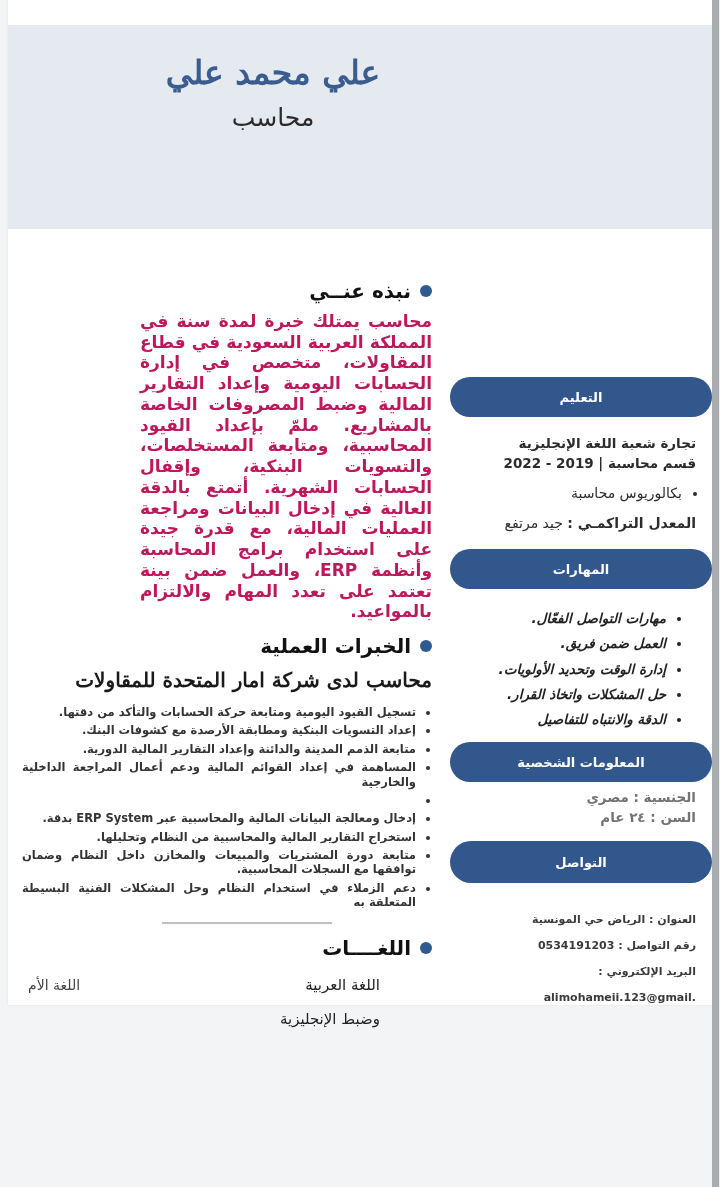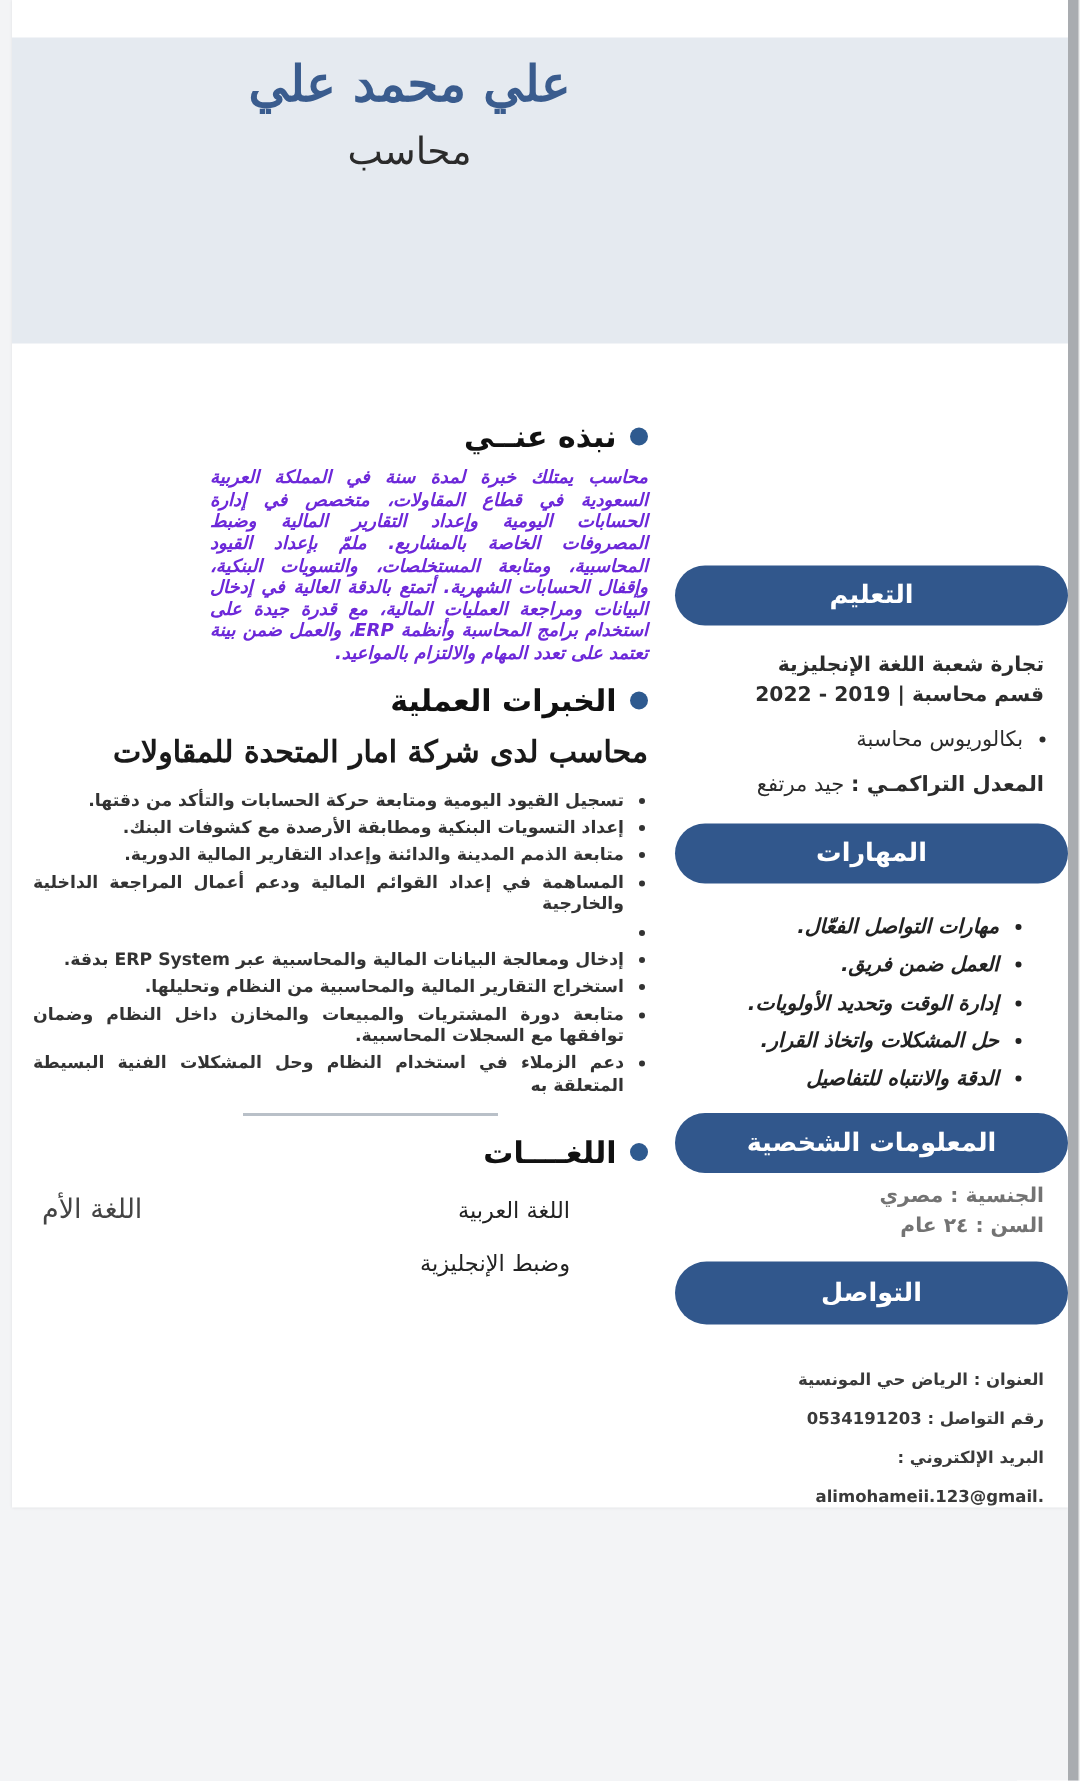--- a/index.html
+++ b/index.html
@@ -13,21 +13,21 @@
     position:absolute;left:8px;top:0;width:704px;height:1005px;
     background:#ffffff;
     box-shadow:0 0 2px rgba(0,0,0,0.08);
   }
   
   .header-band{
     position:absolute;left:0;top:25px;width:100%;height:204px;
     background:#e5eaf0;
   }
   .header-text{
-    position:absolute;left:130px;top:11px;width:270px;text-align:center;
+    position:absolute;left:130px;top:28px;width:270px;text-align:center;
   }
   .person-name{
     font-family:"DejaVu Serif", serif;
     font-weight:bold;font-size:33px;line-height:1.2;
     color:#3a5c8e;margin:0;
   }
   .person-title{
     font-size:25px;color:#2b2b2b;margin-top:10px;
   }
   
@@ -35,21 +35,21 @@
     position:absolute;top:229px;left:0;width:100%;height:776px;
     display:flex;flex-direction:row; 
   }
   .sidebar{ width:262px;flex:0 0 262px;padding-top:148px;box-sizing:border-box; }
   .maincol{ flex:1;padding:50px 18px 0 14px;box-sizing:border-box; }
 
   
   .pill{
     height:40px;border-radius:22px;background:#31578c;
     display:flex;align-items:center;justify-content:center;
-    color:#ffffff;font-weight:bold;font-size:17px;
+    color:#ffffff;font-weight:bold;font-size:13px;
   }
   .pill.tall{height:42px;}
   .side-block{padding:0 16px 0 6px;color:#2d2d2d;}
   .edu-block{margin-top:16px;}
   .edu-line{font-weight:bold;font-size:13.5px;line-height:1.5;color:#2c2c2c;}
   .edu-degree{list-style:disc;margin:10px 14px 12px 0;padding:0;font-size:14px;color:#2c2c2c;}
   .edu-degree li{line-height:1.4;}
   .gpa-line{margin-top:12px;font-size:14px;color:#2c2c2c;}
   .gpa-line .lbl{font-weight:bold;}
   .pill-skills{margin-top:18px;}
@@ -65,44 +65,43 @@
   
   .section-heading{
     display:flex;align-items:center;gap:9px;
     font-weight:bold;font-size:20px;color:#111;
   }
   .dot{
     width:12px;height:12px;border-radius:50%;background:#2e5a8f;flex:0 0 12px;
   }
   .about-text{
     width:292px;margin-top:8px;
-    font-weight:bold;font-size:12px;line-height:1.22;color:#6d28d9;
+    font-weight:bold;font-size:17px;line-height:1.22;color:#be185d;
     text-align:justify;
-    font-style:italic;
   }
   .exp-heading{margin-top:12px;text-align:center;}
   .company-line{
     margin-top:10px;
     font-family:"DejaVu Serif", serif;font-weight:bold;font-size:20px;color:#1a1a1a;
   }
   .exp-list{margin:13px 0 0;padding:0 16px 0 0;list-style:disc;}
   .exp-list li{
     font-weight:bold;font-size:11.5px;line-height:1.25;color:#333;
     text-align:justify;margin-bottom:4px;min-height:1.1em;
   }
   .divider{
     height:2px;background:#b9c0c8;border:none;
     width:170px;margin:12px 100px 12px auto;
   }
   .lang-row{
     display:flex;align-items:center;justify-content:space-between;
     width:352px;margin:16px 52px 0 0;
   }
   .lang-name{font-size:15px;color:#222;}
-  .lang-level{font-size:18px;color:#444;}
+  .lang-level{font-size:14px;color:#444;}
 
   
   .scrollbar{
     position:absolute;right:0;top:0;width:8px;height:1187px;background:#eceded;
   }
   .scrollbar .thumb{
     position:absolute;left:0;top:0;width:7px;height:1187px;background:#a9acb0;
   }
 </style>
 </head>

